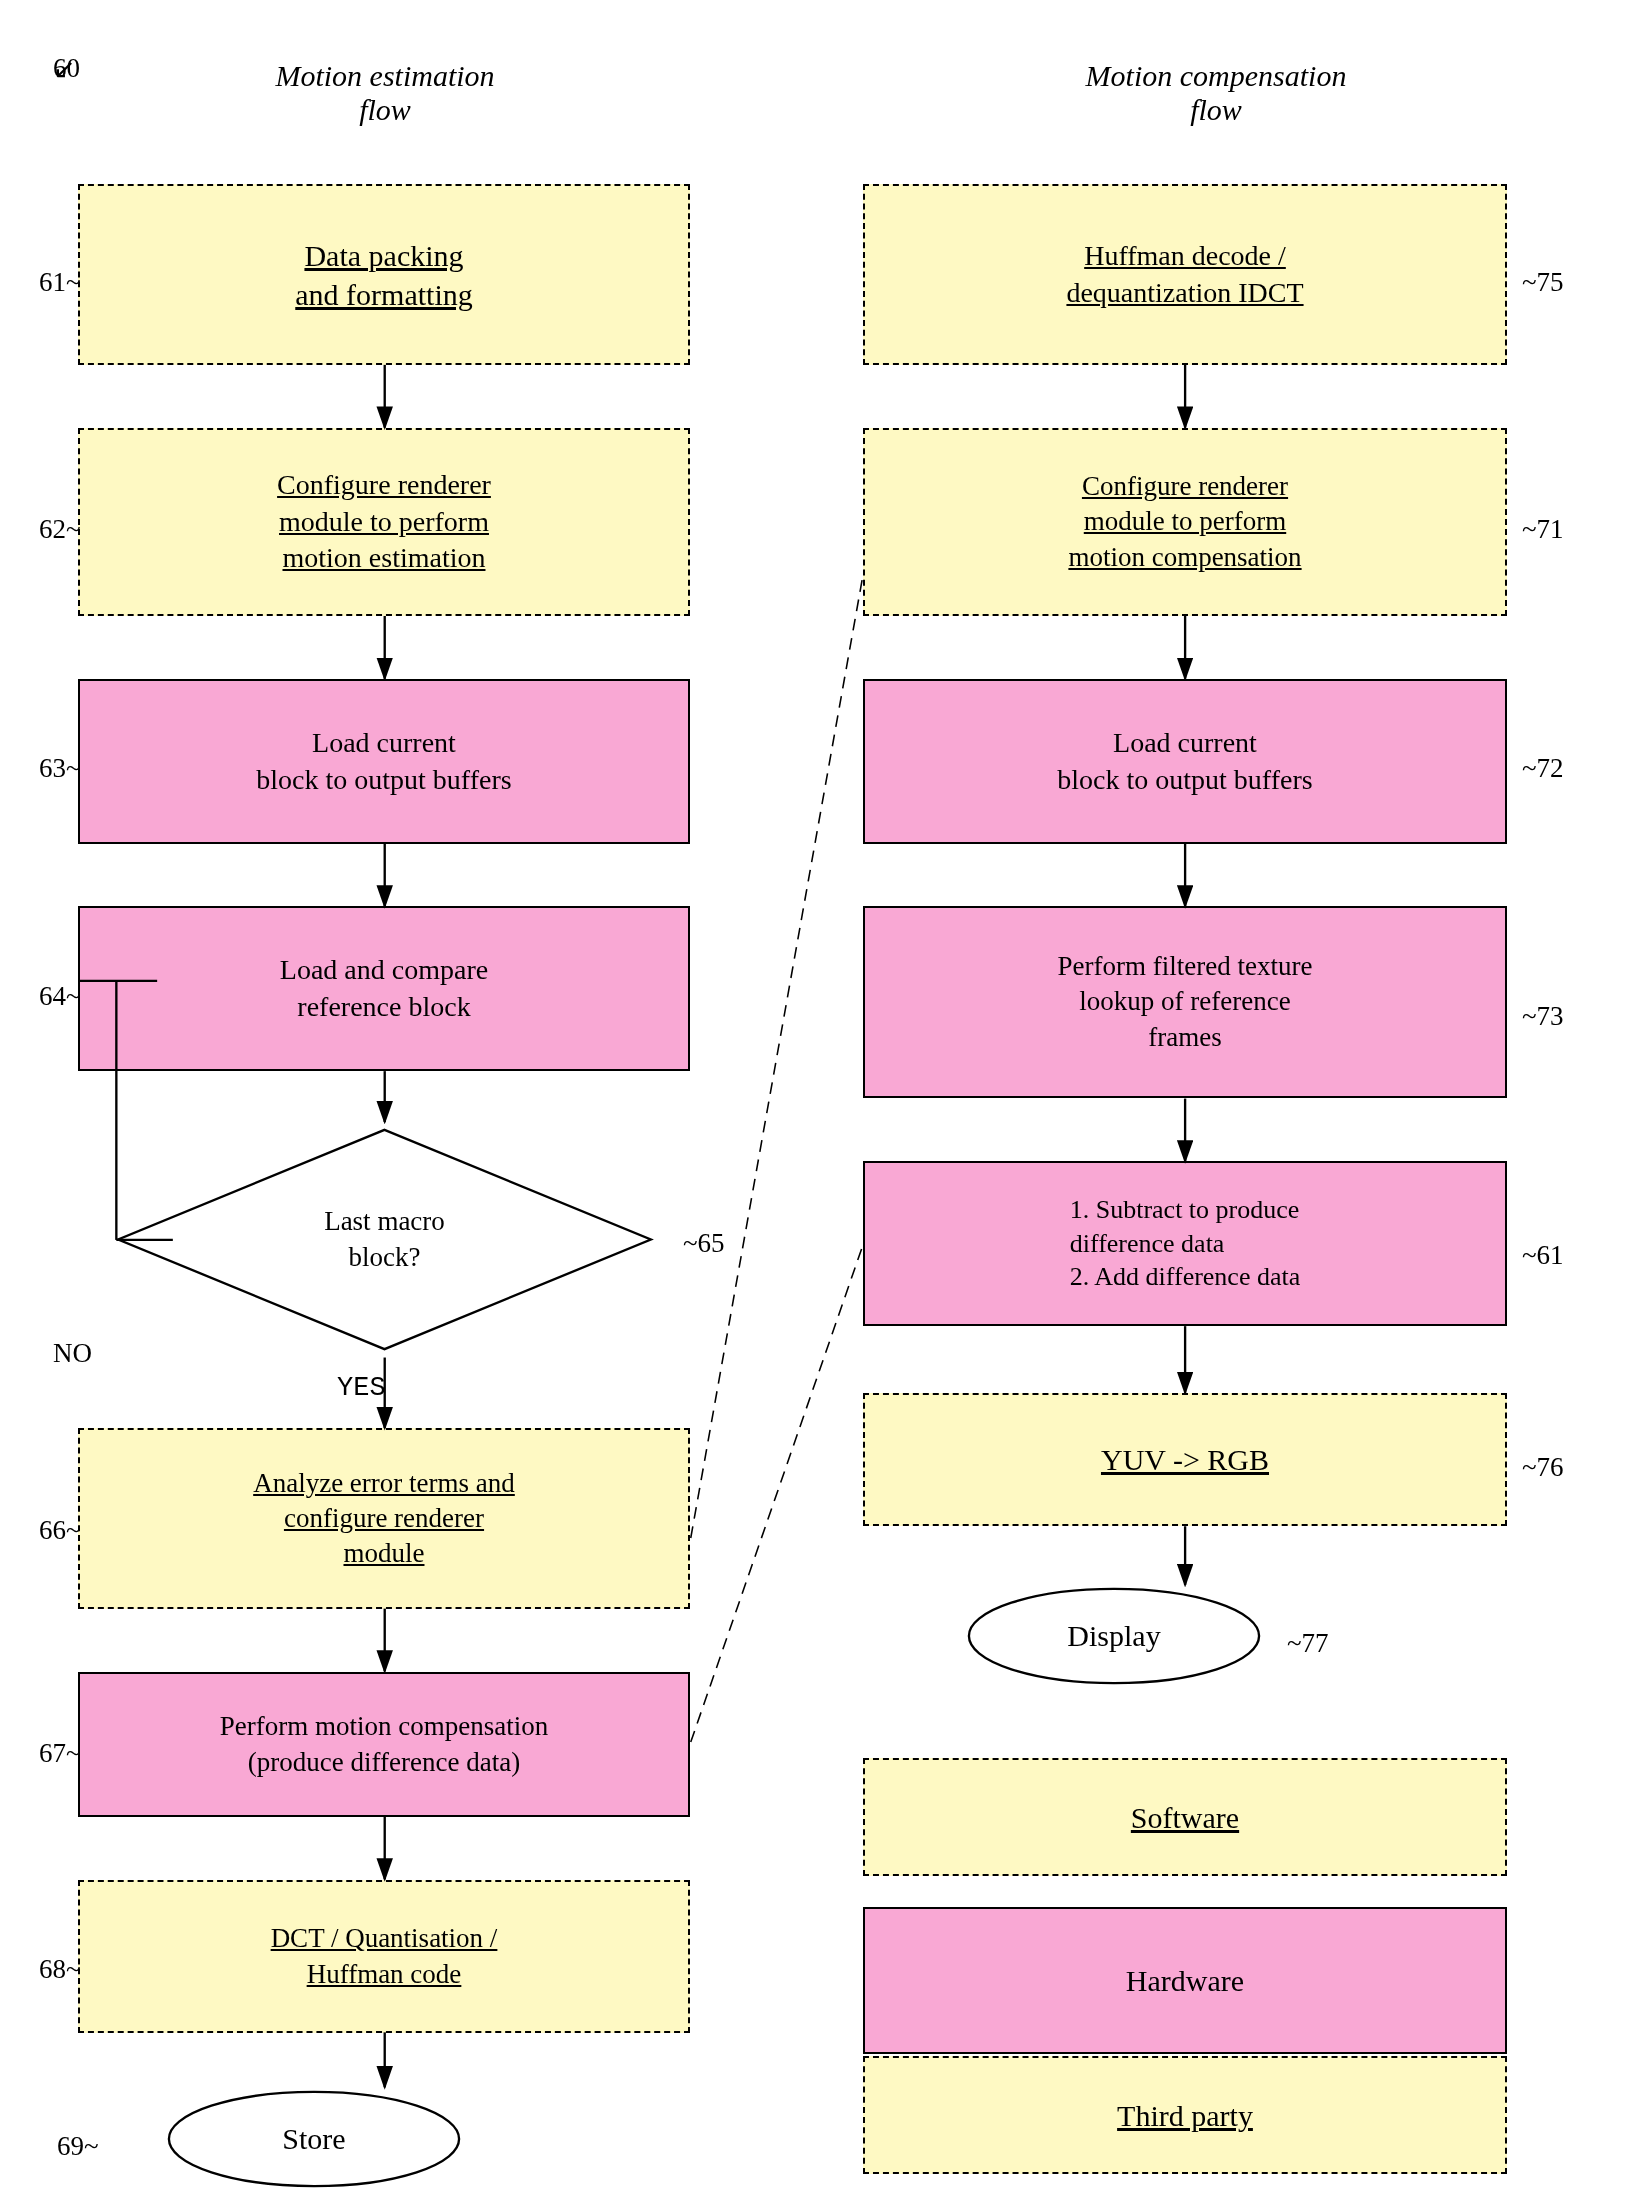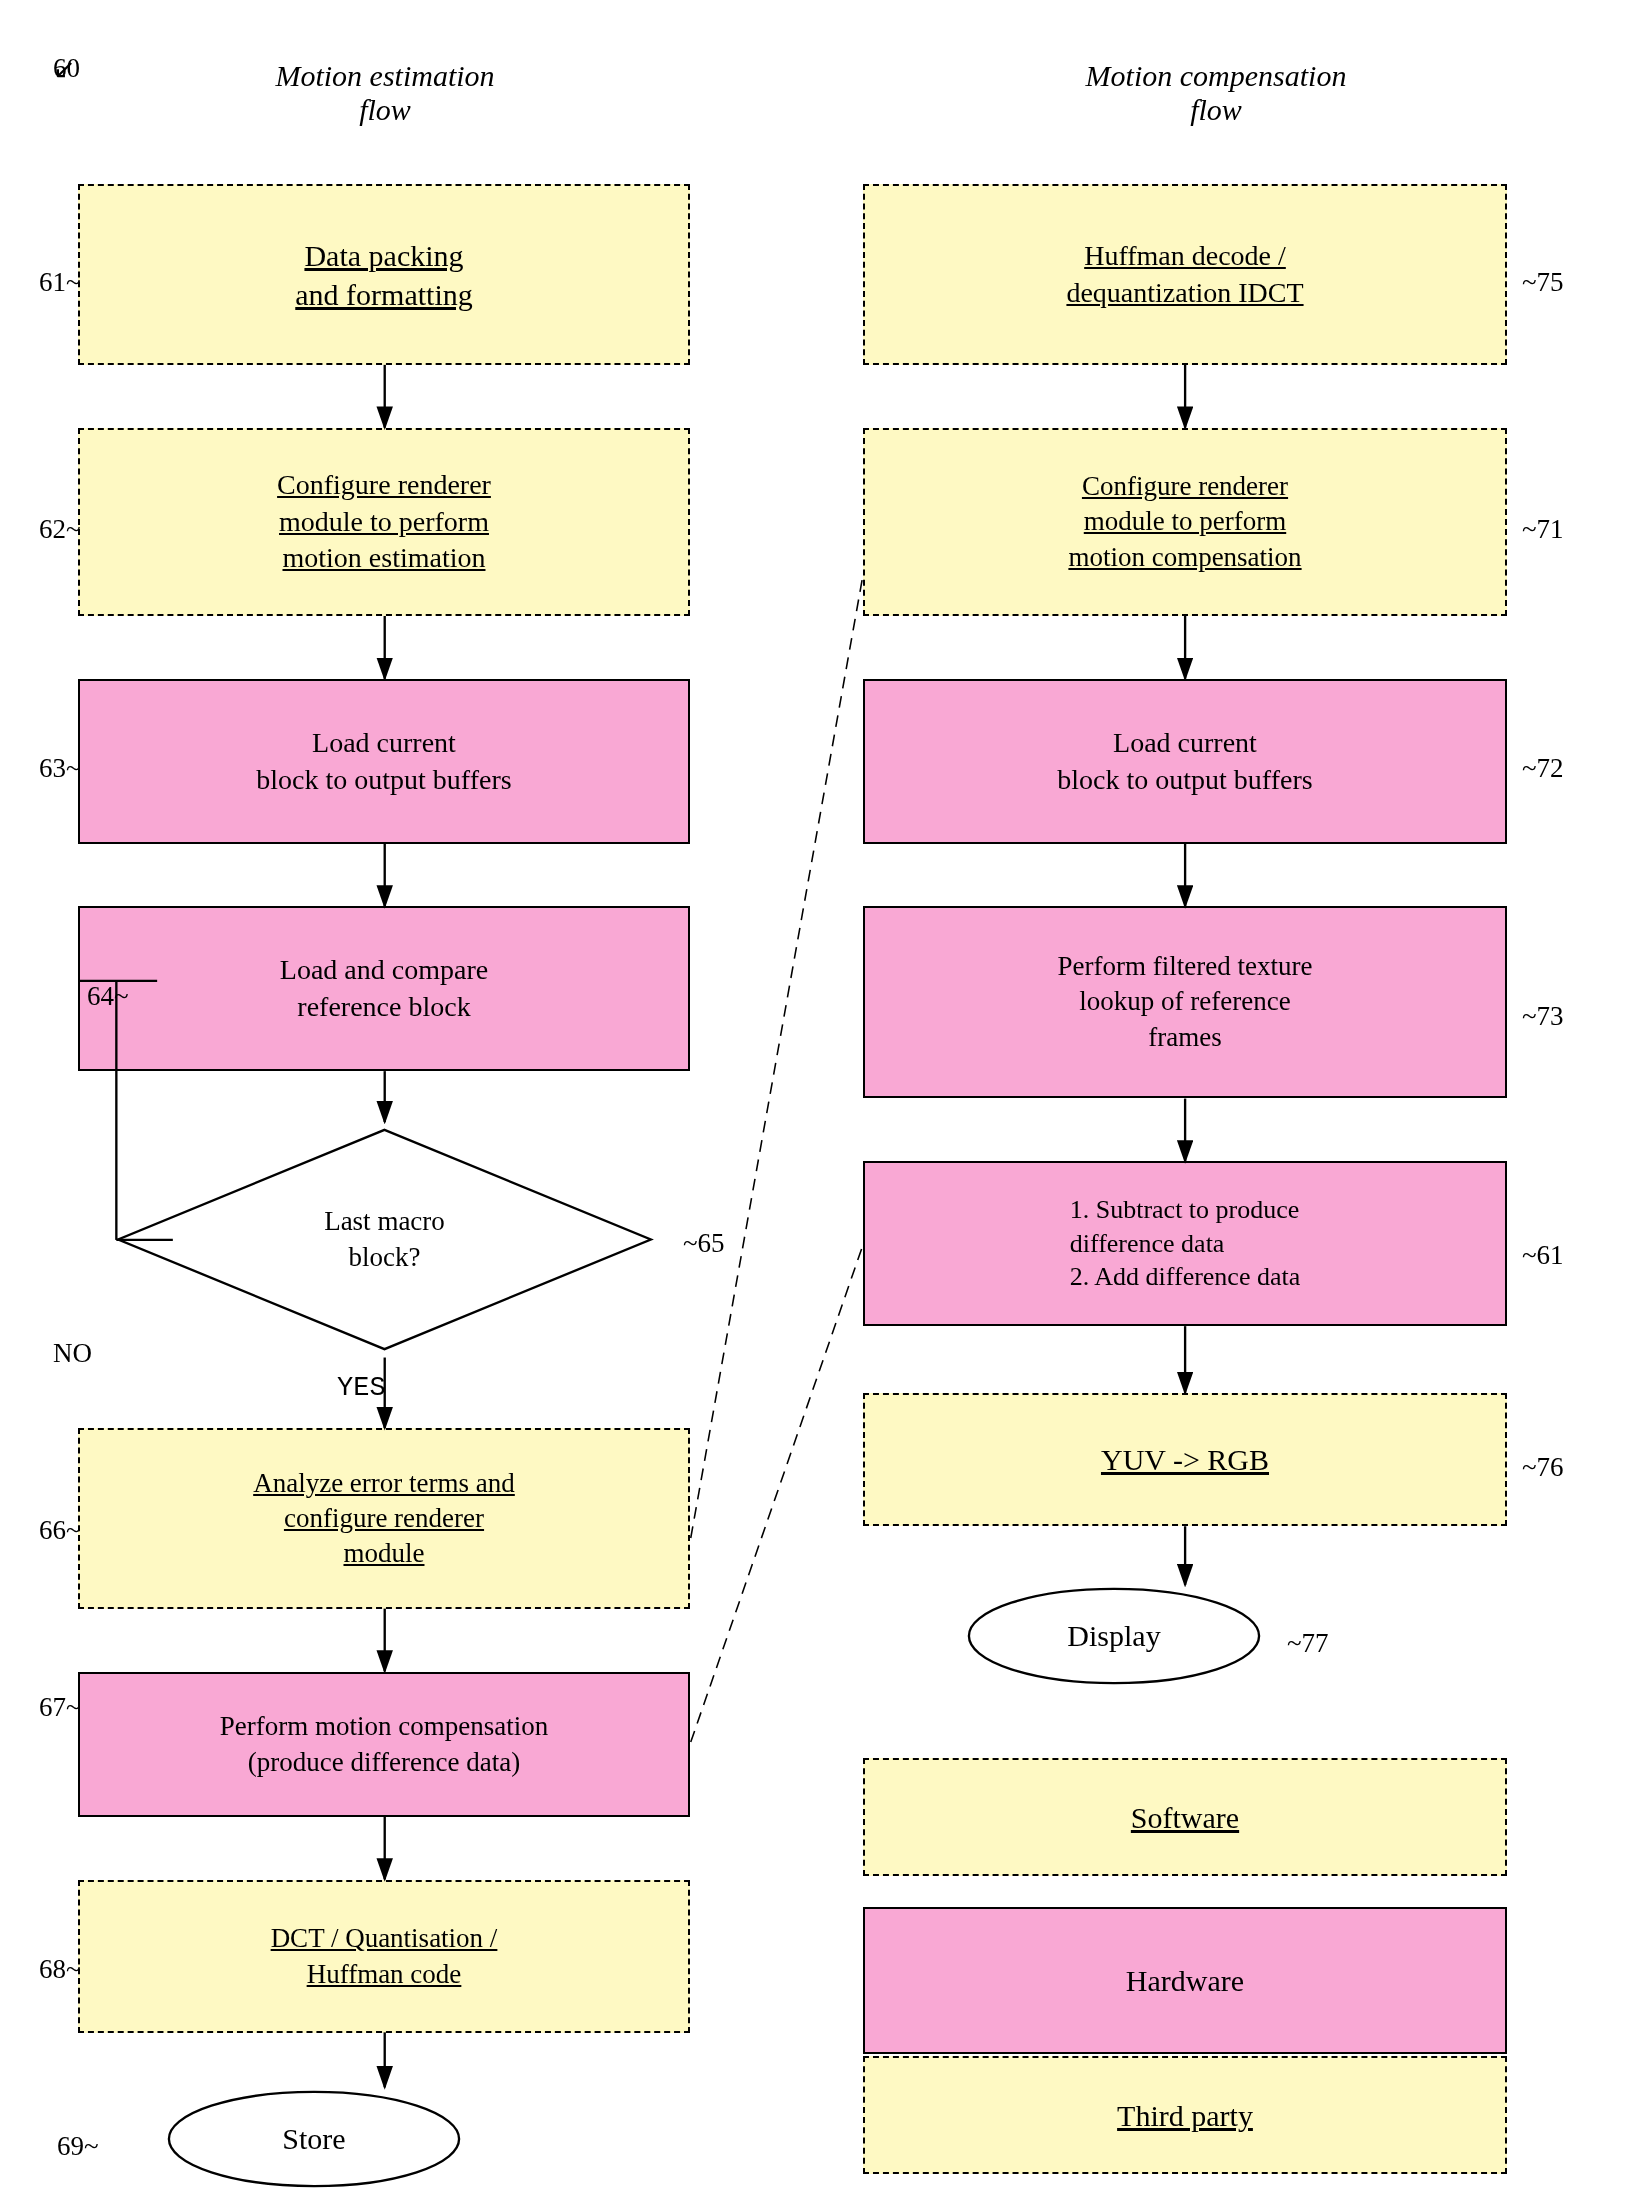--- a/index.html
+++ b/index.html
@@ -129,21 +129,21 @@
   <div class="ref-label" style="top:514px; left:39px;">62~</div>
 
   <div class="box box-solid" style="top:679px; left:78px; width:612px; height:165px; font-size:28px;">
     Load current<br>block to output buffers
   </div>
   <div class="ref-label" style="top:753px; left:39px;">63~</div>
 
   <div class="box box-solid" style="top:906px; left:78px; width:612px; height:165px; font-size:28px;">
     Load and compare<br>reference block
   </div>
-  <div class="ref-label" style="top:981px; left:39px;margin-left:48px;">64~</div>
+  <div class="ref-label" style="top:981px; left:39px;">64~</div>
 
   <div class="diamond-container" style="top:1122px; left:110px; width:549px; height:235px;">
     <svg class="diamond-svg" width="549" height="235" viewBox="0 0 700 300">
       <polygon points="350,10 690,150 350,290 10,150" fill="white" stroke="black" stroke-width="3"></polygon>
     </svg>
     <div class="diamond-text" style="top:0;left:0;width:549px;height:235px;font-size:27px;">
       Last macro<br>block?
     </div>
   </div>
   <div class="ref-label" style="top:1228px; left:683px;">~65</div>
@@ -153,21 +153,21 @@
   <div style="position:absolute; top:1373px; left:337px; font-size:27px;font-family:Liberation Mono, monospace;">YES</div>
 
   <div class="box box-dashed" style="top:1428px; left:78px; width:612px; height:181px; font-size:27px;">
     Analyze error terms and<br>configure renderer<br>module
   </div>
   <div class="ref-label" style="top:1515px; left:39px;">66~</div>
 
   <div class="box box-solid" style="top:1672px; left:78px; width:612px; height:145px; font-size:27px;">
     Perform motion compensation<br>(produce difference data)
   </div>
-  <div class="ref-label" style="top:1692px; left:39px;">67~</div>
+  <div class="ref-label" style="top:1738px; left:39px;">67~</div>
 
   <div class="box box-dashed" style="top:1880px; left:78px; width:612px; height:153px; font-size:27px;">
     DCT / Quantisation /<br>Huffman code
   </div>
   <div class="ref-label" style="top:1954px; left:39px;">68~</div>
 
   <div class="ellipse-container" style="top:2088px; left:165px; width:298px; height:102px;">
     <svg class="ellipse-svg" width="298" height="102" viewBox="0 0 380 130">
       <ellipse cx="190" cy="65" rx="185" ry="60" fill="white" stroke="black" stroke-width="3"></ellipse>
     </svg>

